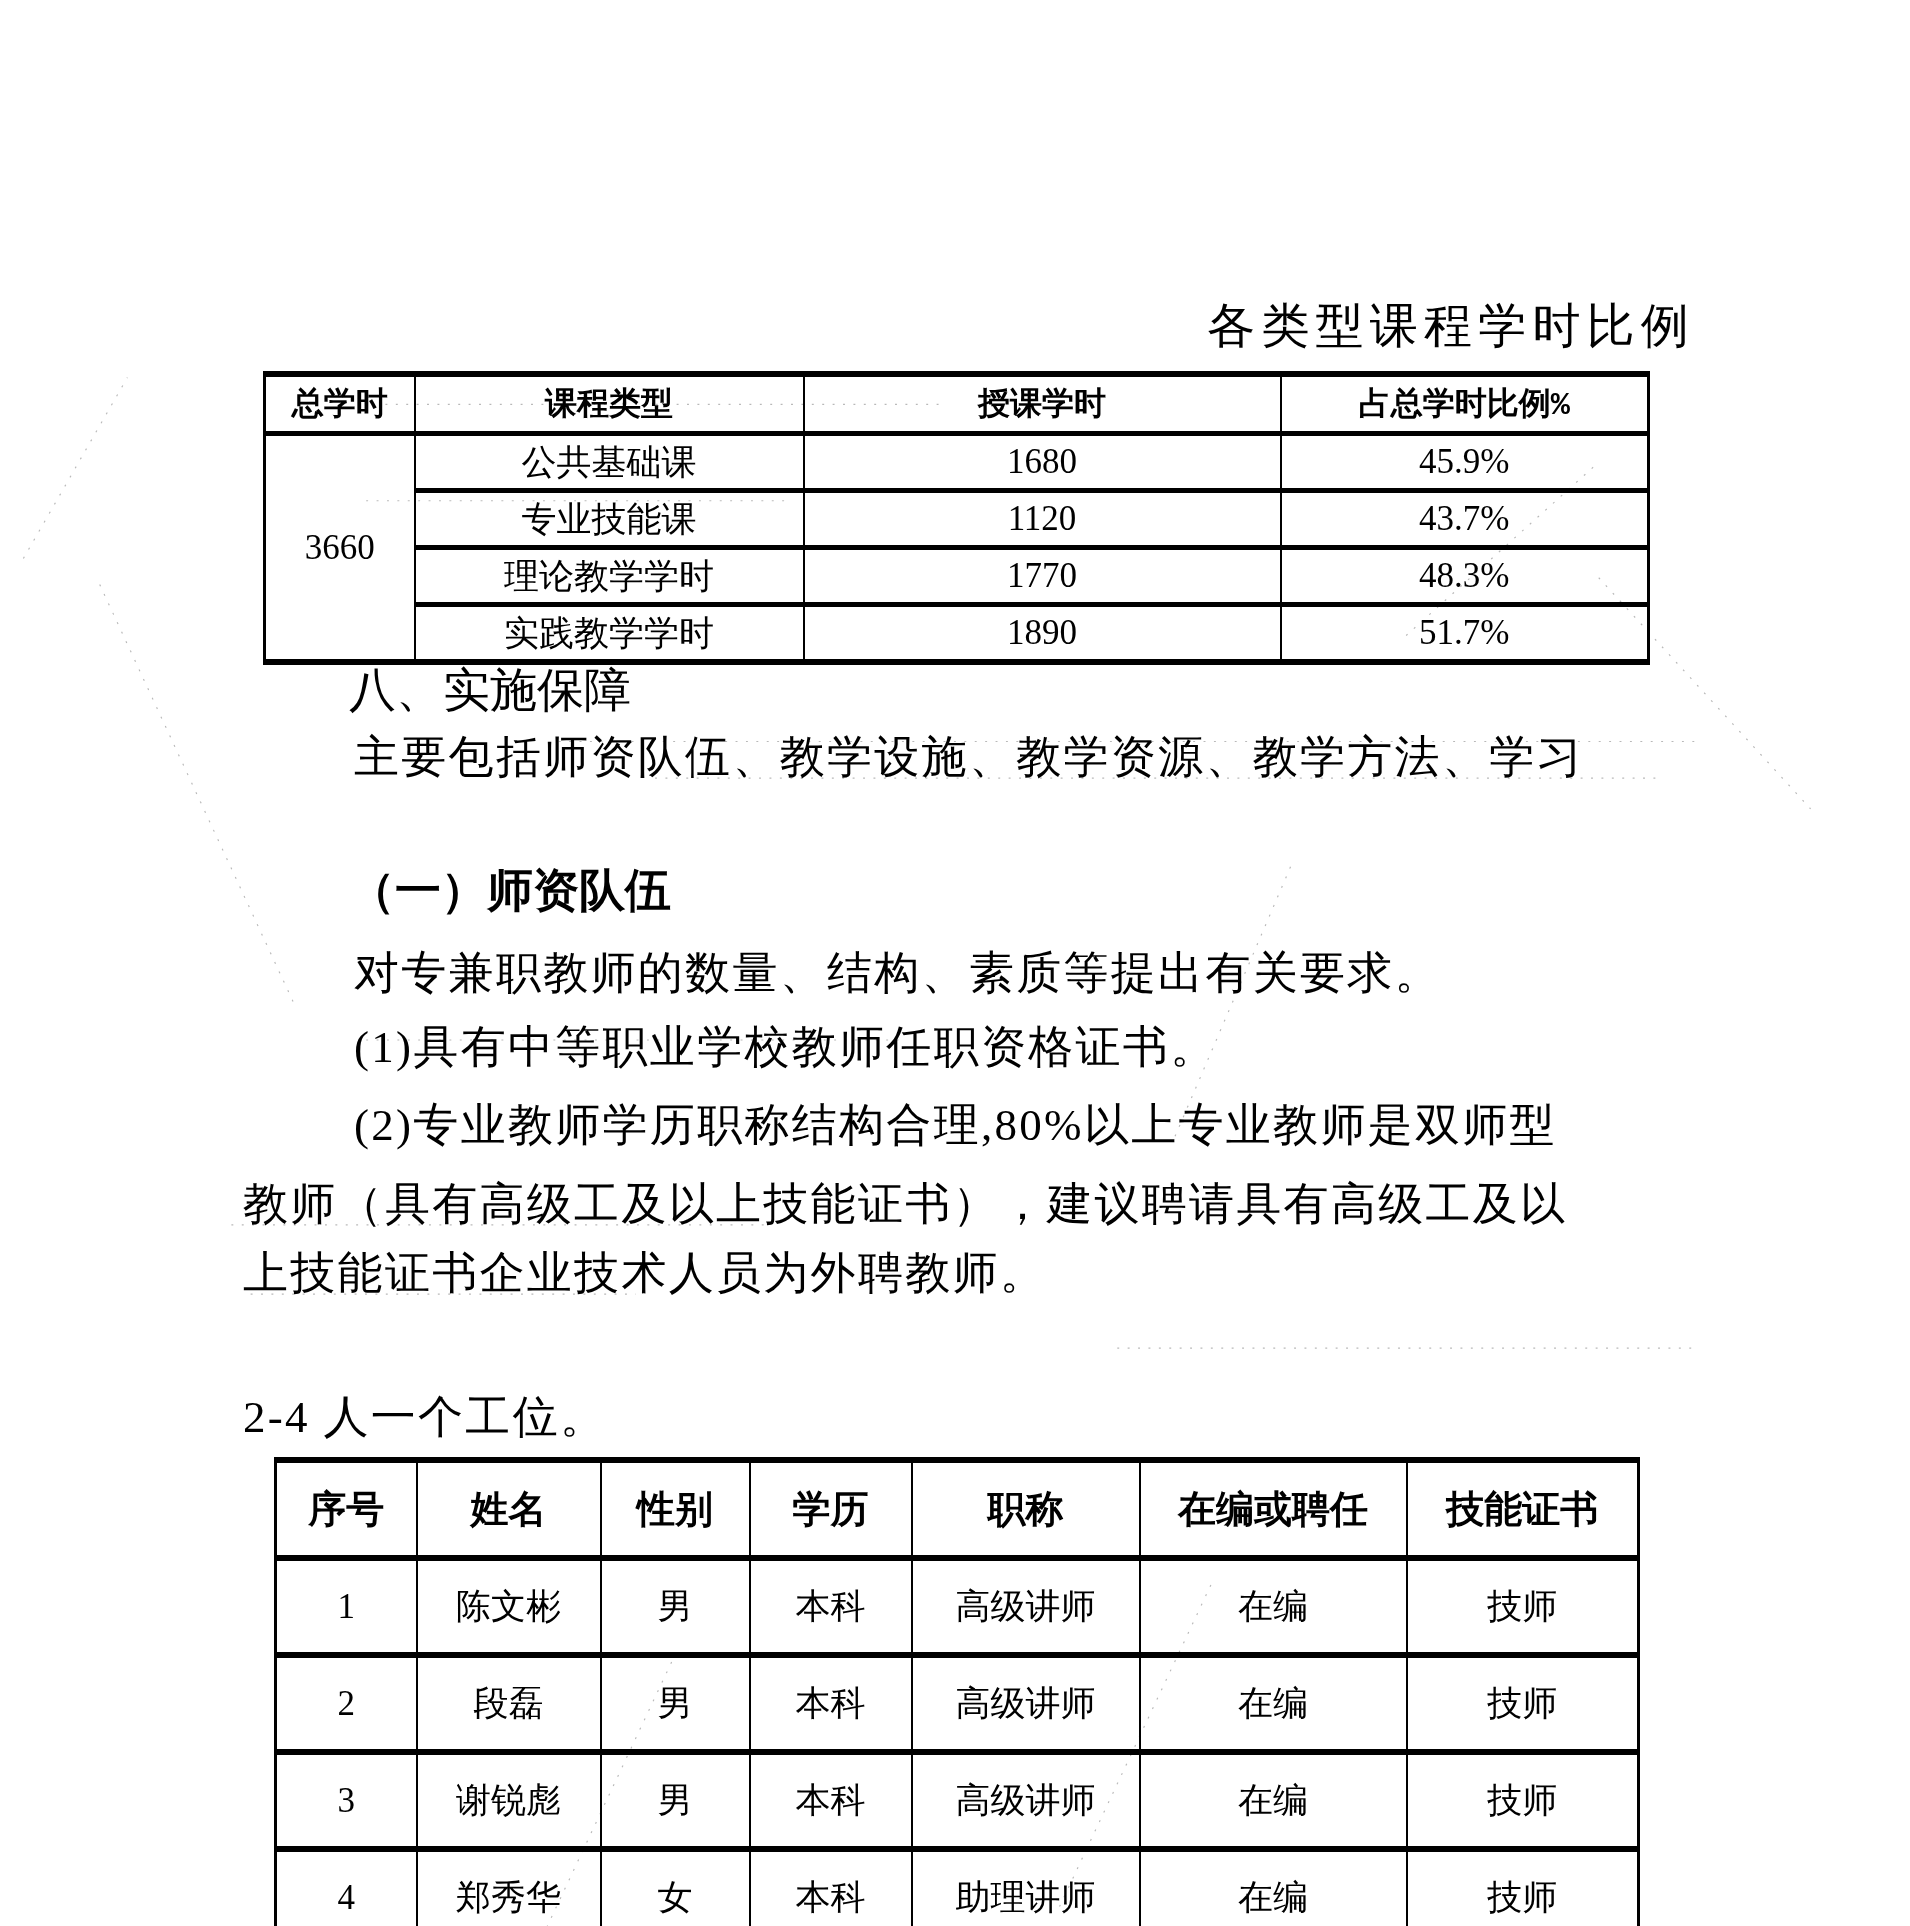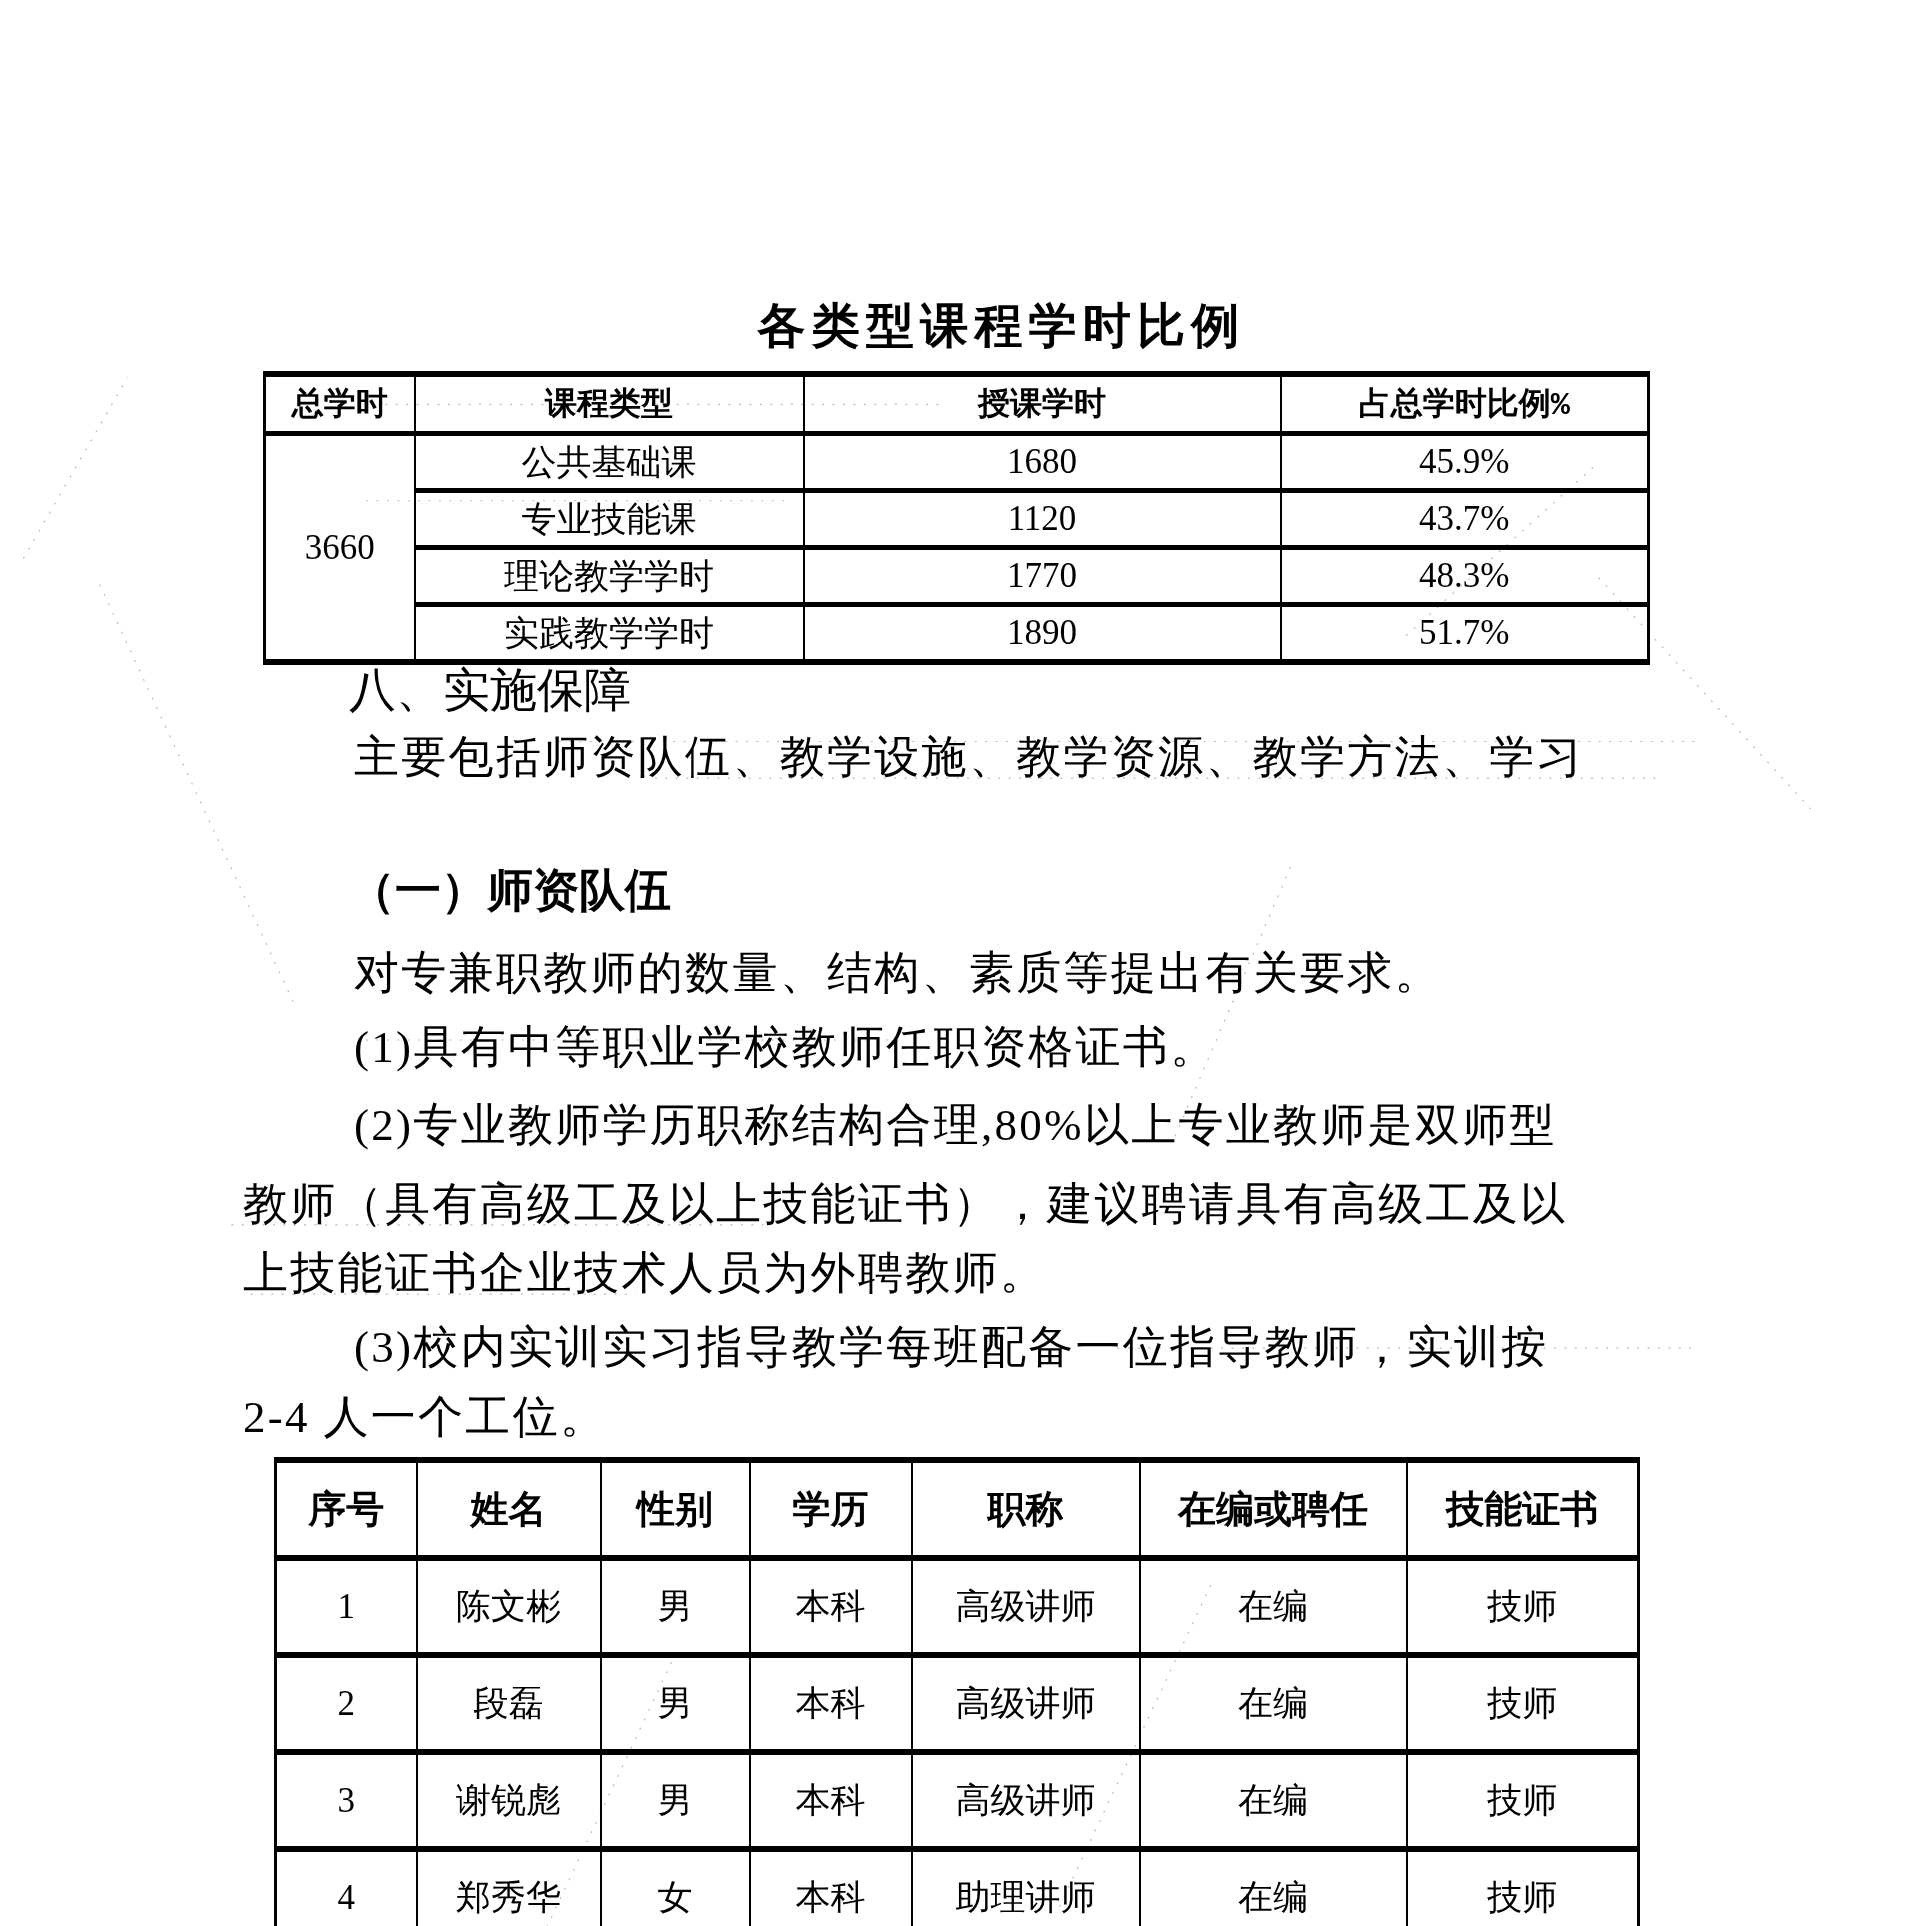--- a/index.html
+++ b/index.html
@@ -8,21 +8,21 @@
     width:1911px;height:2702px;
     background:#ffffff;
     overflow:hidden;
     font-family:"Liberation Serif","DejaVu Serif",serif;
     color:#000;
   }
   .watermark{position:absolute;left:0;top:0;width:1911px;height:2702px;pointer-events:none;}
   .line{position:absolute;white-space:nowrap;line-height:1.25;}
   .doc-title{
     position:absolute;left:308px;top:294px;width:1387px;
-    font-size:48px;letter-spacing:6.2px;text-align:center;font-weight:700;
+    font-size:48px;letter-spacing:6.2px;text-align:right;font-weight:400;
   }
   .h-major{font-family:"Liberation Sans","DejaVu Sans",sans-serif;font-weight:normal;font-size:47px;}
   .h-sub{font-weight:bold;font-size:46px;}
   .body-txt{font-size:45px;letter-spacing:2.3px;}
   table{border-collapse:collapse;position:absolute;table-layout:fixed;background:transparent;}
   
   .t1{left:263px;top:371px;width:1384px;border:3.1px solid #000;border-top-width:6.2px;border-bottom-width:6.2px;}
   .t1 th,.t1 td{
     border:2.7px solid #000;border-top-width:5.4px;border-bottom-width:5.4px;
     text-align:center;vertical-align:middle;padding:0;overflow:hidden;
@@ -115,21 +115,20 @@
 
   <div class="line h-major" style="left:349px;top:661px;">八、实施保障</div>
   <div class="line body-txt" style="left:354px;top:729px;">主要包括师资队伍、教学设施、教学资源、教学方法、学习</div>
 
   <div class="line body-txt" style="left:354px;top:945px;">对专兼职教师的数量、结构、素质等提出有关要求。</div>
   <div class="line h-sub" style="left:349px;top:862px;">（一）师资队伍</div>
   <div class="line body-txt" style="left:354px;top:1019px;">(1)具有中等职业学校教师任职资格证书。</div>
   <div class="line body-txt" style="left:354px;top:1097px;">(2)专业教师学历职称结构合理,80%以上专业教师是双师型</div>
   <div class="line body-txt" style="left:243px;top:1176px;">教师（具有高级工及以上技能证书），建议聘请具有高级工及以</div>
   <div class="line body-txt" style="left:243px;top:1245px;">上技能证书企业技术人员为外聘教师。</div>
-  <div class="line body-txt" style="left:354px;top:1319px;">(3)校内实训实习指导教学每班配备一位指导教师，实训按</div>
   <div class="line body-txt" style="left:243px;top:1389px;">2-4 人一个工位。</div>
 
   <table class="t2">
     <colgroup>
       <col style="width:141px">
         <col style="width:184px">
         <col style="width:149px">
         <col style="width:162px">
       <col style="width:228px">
         <col style="width:267px">

